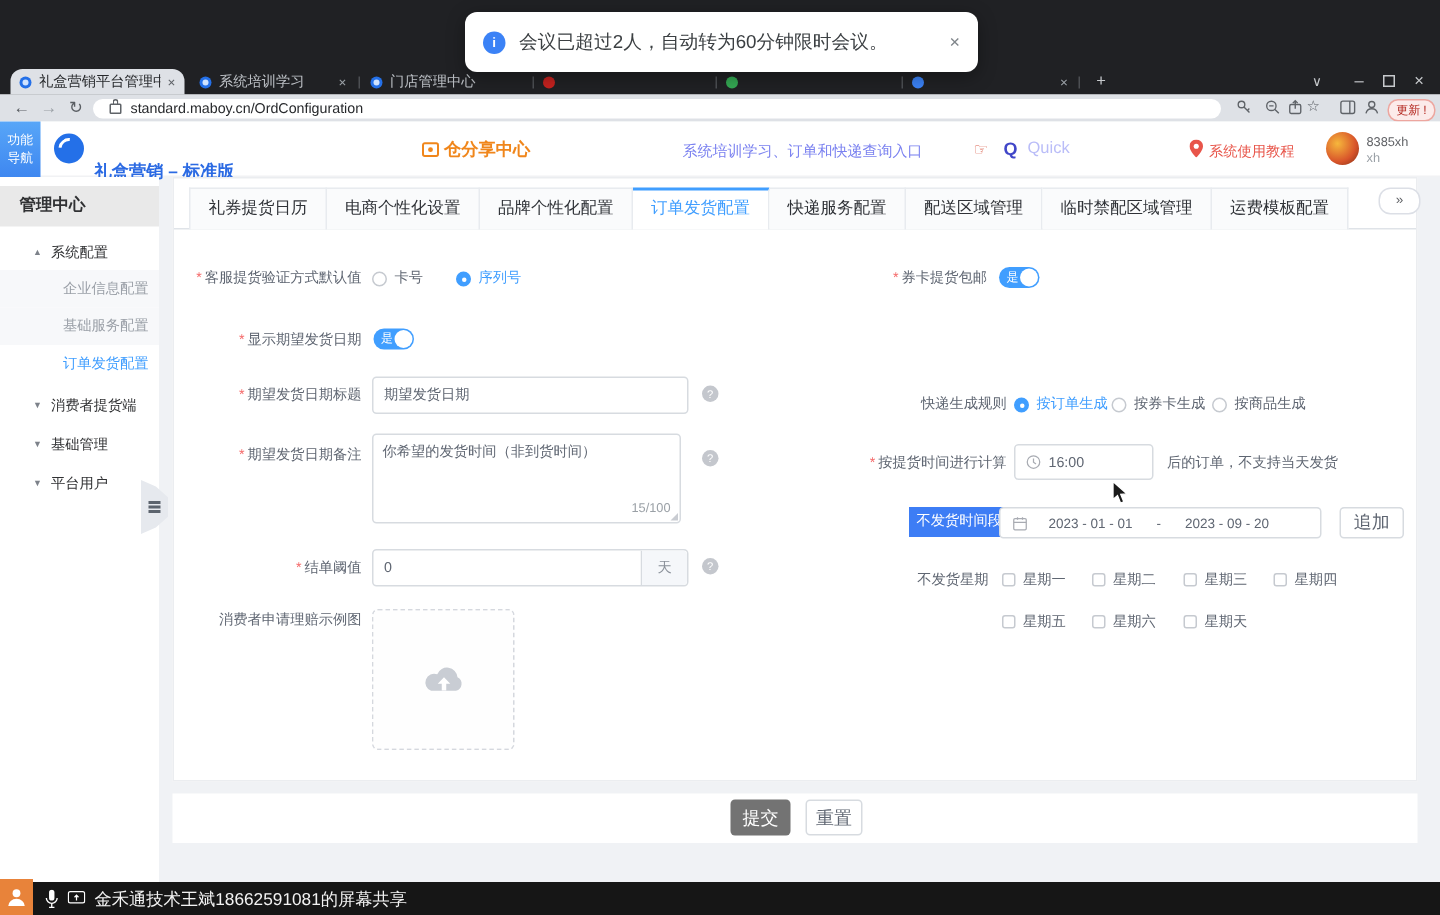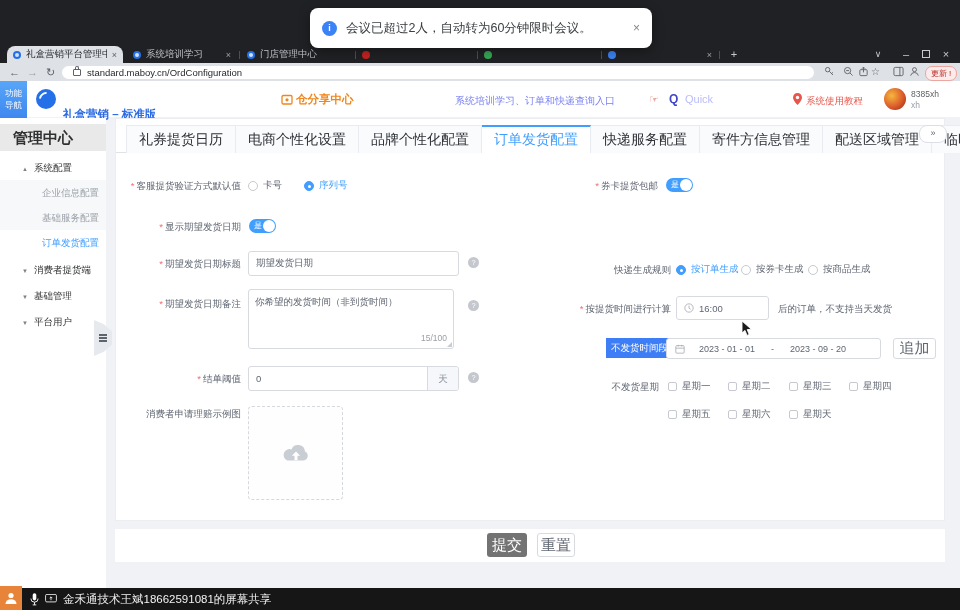--- a/index.html
+++ b/index.html
@@ -51,35 +51,35 @@
   .finger{position:absolute;left:649px;top:12px;font-size:11px;color:#d95f4c;}
   .qmag{position:absolute;left:669px;top:11px;font-size:12px;font-weight:bold;color:#4046c8;}
   .quick{position:absolute;left:685px;top:12px;font-size:11px;color:#babdf8;}
   .tutorial{position:absolute;left:806px;top:14px;font-size:9.5px;color:#e8554a;}
   .avatar{position:absolute;left:884px;top:7px;width:22px;height:22px;border-radius:50%;
           background:radial-gradient(circle at 35% 35%,#f6b73c,#d8542a 60%,#7a2d14);}
   .uname{position:absolute;left:911px;top:8px;font-size:8.5px;color:#606266;}
   .usub{position:absolute;left:911px;top:19px;font-size:8.5px;color:#9aa0a6;}
   
   .sidebar{position:absolute;left:0;top:118px;width:106px;height:470px;background:#fff;}
-  .sb-title{position:absolute;left:0;top:6px;width:106px;height:27px;background:#e9e9e9;font-size:15px;font-weight:bold;
+  .sb-title{position:absolute;left:0;top:6px;width:106px;height:27px;background:#e9e9e9;font-size:11px;font-weight:bold;
         color:#303133;line-height:27px;padding-left:13px;box-sizing:border-box;}
   .sb-group{position:absolute;left:22px;font-size:9.5px;color:#303133;display:flex;align-items:center;gap:6px;white-space:nowrap;}
   .sb-arrow{font-size:6px;color:#7d828a;}
   .sb-sub{position:absolute;left:0;width:106px;height:25px;line-height:25px;padding-left:42px;font-size:9.5px;
         color:#9ba0a8;box-sizing:border-box;background:#f7f8fa;white-space:nowrap;}
   .sb-sub.active{background:#fff;color:#409eff;}
   .handle{position:absolute;left:94px;top:202px;width:18px;height:36px;background:#e6e9ee;
         clip-path:polygon(0 0,55% 12%,100% 32%,100% 68%,55% 88%,0 100%);display:flex;align-items:center;justify-content:center;}
   .hlines{width:8px;height:1.5px;background:#5c646e;box-shadow:0 3px 0 #5c646e,0 -3px 0 #5c646e;}
   
   .card{position:absolute;left:115px;top:118px;width:830px;height:403px;background:#fff;border:1px solid #ebedf0;box-sizing:border-box;}
   .tabbar{position:absolute;left:0;top:6px;width:828px;height:28px;border-bottom:1px solid #dfe3e8;display:flex;
         padding-left:10px;box-sizing:border-box;}
-  .mtab{height:28px;line-height:27px;padding:0 12px;font-size:14px;color:#2f3237;background:#fafbfc;
+  .mtab{height:28px;line-height:27px;padding:0 12px;font-size:11px;color:#2f3237;background:#fafbfc;
         border:1px solid #e8ebef;border-bottom:none;border-left:none;box-sizing:border-box;white-space:nowrap;}
   .mtab.first{border-left:1px solid #e8ebef;}
   .mtab.active{background:#fff;color:#409eff;border-top:2px solid #409eff;line-height:25px;}
   .ovflbtn{position:absolute;left:803px;top:6px;width:26px;height:16px;border:1px solid #dcdfe6;border-radius:8px;
         background:#fff;font-size:9px;color:#606266;text-align:center;line-height:15px;}
   .lbl{position:absolute;font-size:9.5px;color:#5f6672;text-align:right;white-space:nowrap;line-height:12px;}
   .req{color:#f56c6c;margin-right:2px;}
   .opt{font-size:9.5px;color:#5f6672;white-space:nowrap;}
   .opt.sel{color:#409eff;}
   .radio{width:10px;height:10px;border:1px solid #c6cad0;border-radius:50%;background:#fff;box-sizing:border-box;flex:none;position:relative;}
@@ -98,21 +98,21 @@
         text-align:center;line-height:11px;}
   .toggle{position:absolute;width:27px;height:14px;border-radius:7px;background:#409eff;}
   .toggle .ontxt{position:absolute;left:5px;top:0;font-size:8px;color:#fff;line-height:14px;}
   .toggle .knob{position:absolute;right:1px;top:1px;width:12px;height:12px;border-radius:50%;background:#fff;}
   .section{position:absolute;left:440px;top:95px;width:385px;border-bottom:1px solid #eaedf1;padding:0 0 0 8px;box-sizing:border-box;}
   .section span{display:inline-block;font-size:10px;font-weight:bold;color:#303133;padding:0 2px 7px;
         border-bottom:2px solid #409eff;margin-bottom:-1px;}
   .hl-label{position:absolute;background:#3d7df5;color:#fff;font-size:9.5px;padding:4px 5px;line-height:12px;}
   .upload{position:absolute;border:1px dashed #d5d8de;border-radius:4px;background:#fefefe;
         display:flex;align-items:center;justify-content:center;}
-  .btn{position:absolute;border-radius:3px;font-size:15px;display:flex;align-items:center;justify-content:center;box-sizing:border-box;}
+  .btn{position:absolute;border-radius:3px;font-size:12px;display:flex;align-items:center;justify-content:center;box-sizing:border-box;}
   .btn.primary{background:#737373;color:#fff;}
   .btn.plain{background:#fff;border:1px solid #d7dbe0;color:#5f6672;}
   .footerbar{position:absolute;left:115px;top:529px;width:830px;height:33px;background:#fff;}
   
   .sharebar{position:absolute;left:0;top:588px;width:960px;height:22px;background:#161616;display:flex;align-items:center;}
   .orangebox{position:absolute;left:0;top:586px;width:22px;height:24px;background:#e8833a;display:flex;align-items:center;justify-content:center;}
   .sharetxt{font-size:11.5px;color:#f2f2f2;margin-left:6px;white-space:nowrap;}
   .cursor{position:absolute;left:741px;top:320px;z-index:70;}
 </style>
 </head>
@@ -251,21 +251,20 @@
       </div>
   </div>
 
   <div class="card">
     <div class="tabbar">
       <div class="mtab first">礼券提货日历</div>
       <div class="mtab">电商个性化设置</div>
       <div class="mtab">品牌个性化配置</div>
       <div class="mtab active">订单发货配置</div>
       <div class="mtab">快递服务配置</div>
-      <div class="mtab">寄件方信息管理</div>
       <div class="mtab">配送区域管理</div>
       <div class="mtab">临时禁配区域管理</div>
       <div class="mtab">运费模板配置</div>
     </div>
     <div class="ovflbtn">»</div>
 
     <div class="lbl" style="left:0;width:125px;top:61px">
       <span class="req">*</span><span>客服提货验证方式默认值</span></div>
     <div class="hrow" style="left:132px;top:60px">
       <span class="radio"></span>

